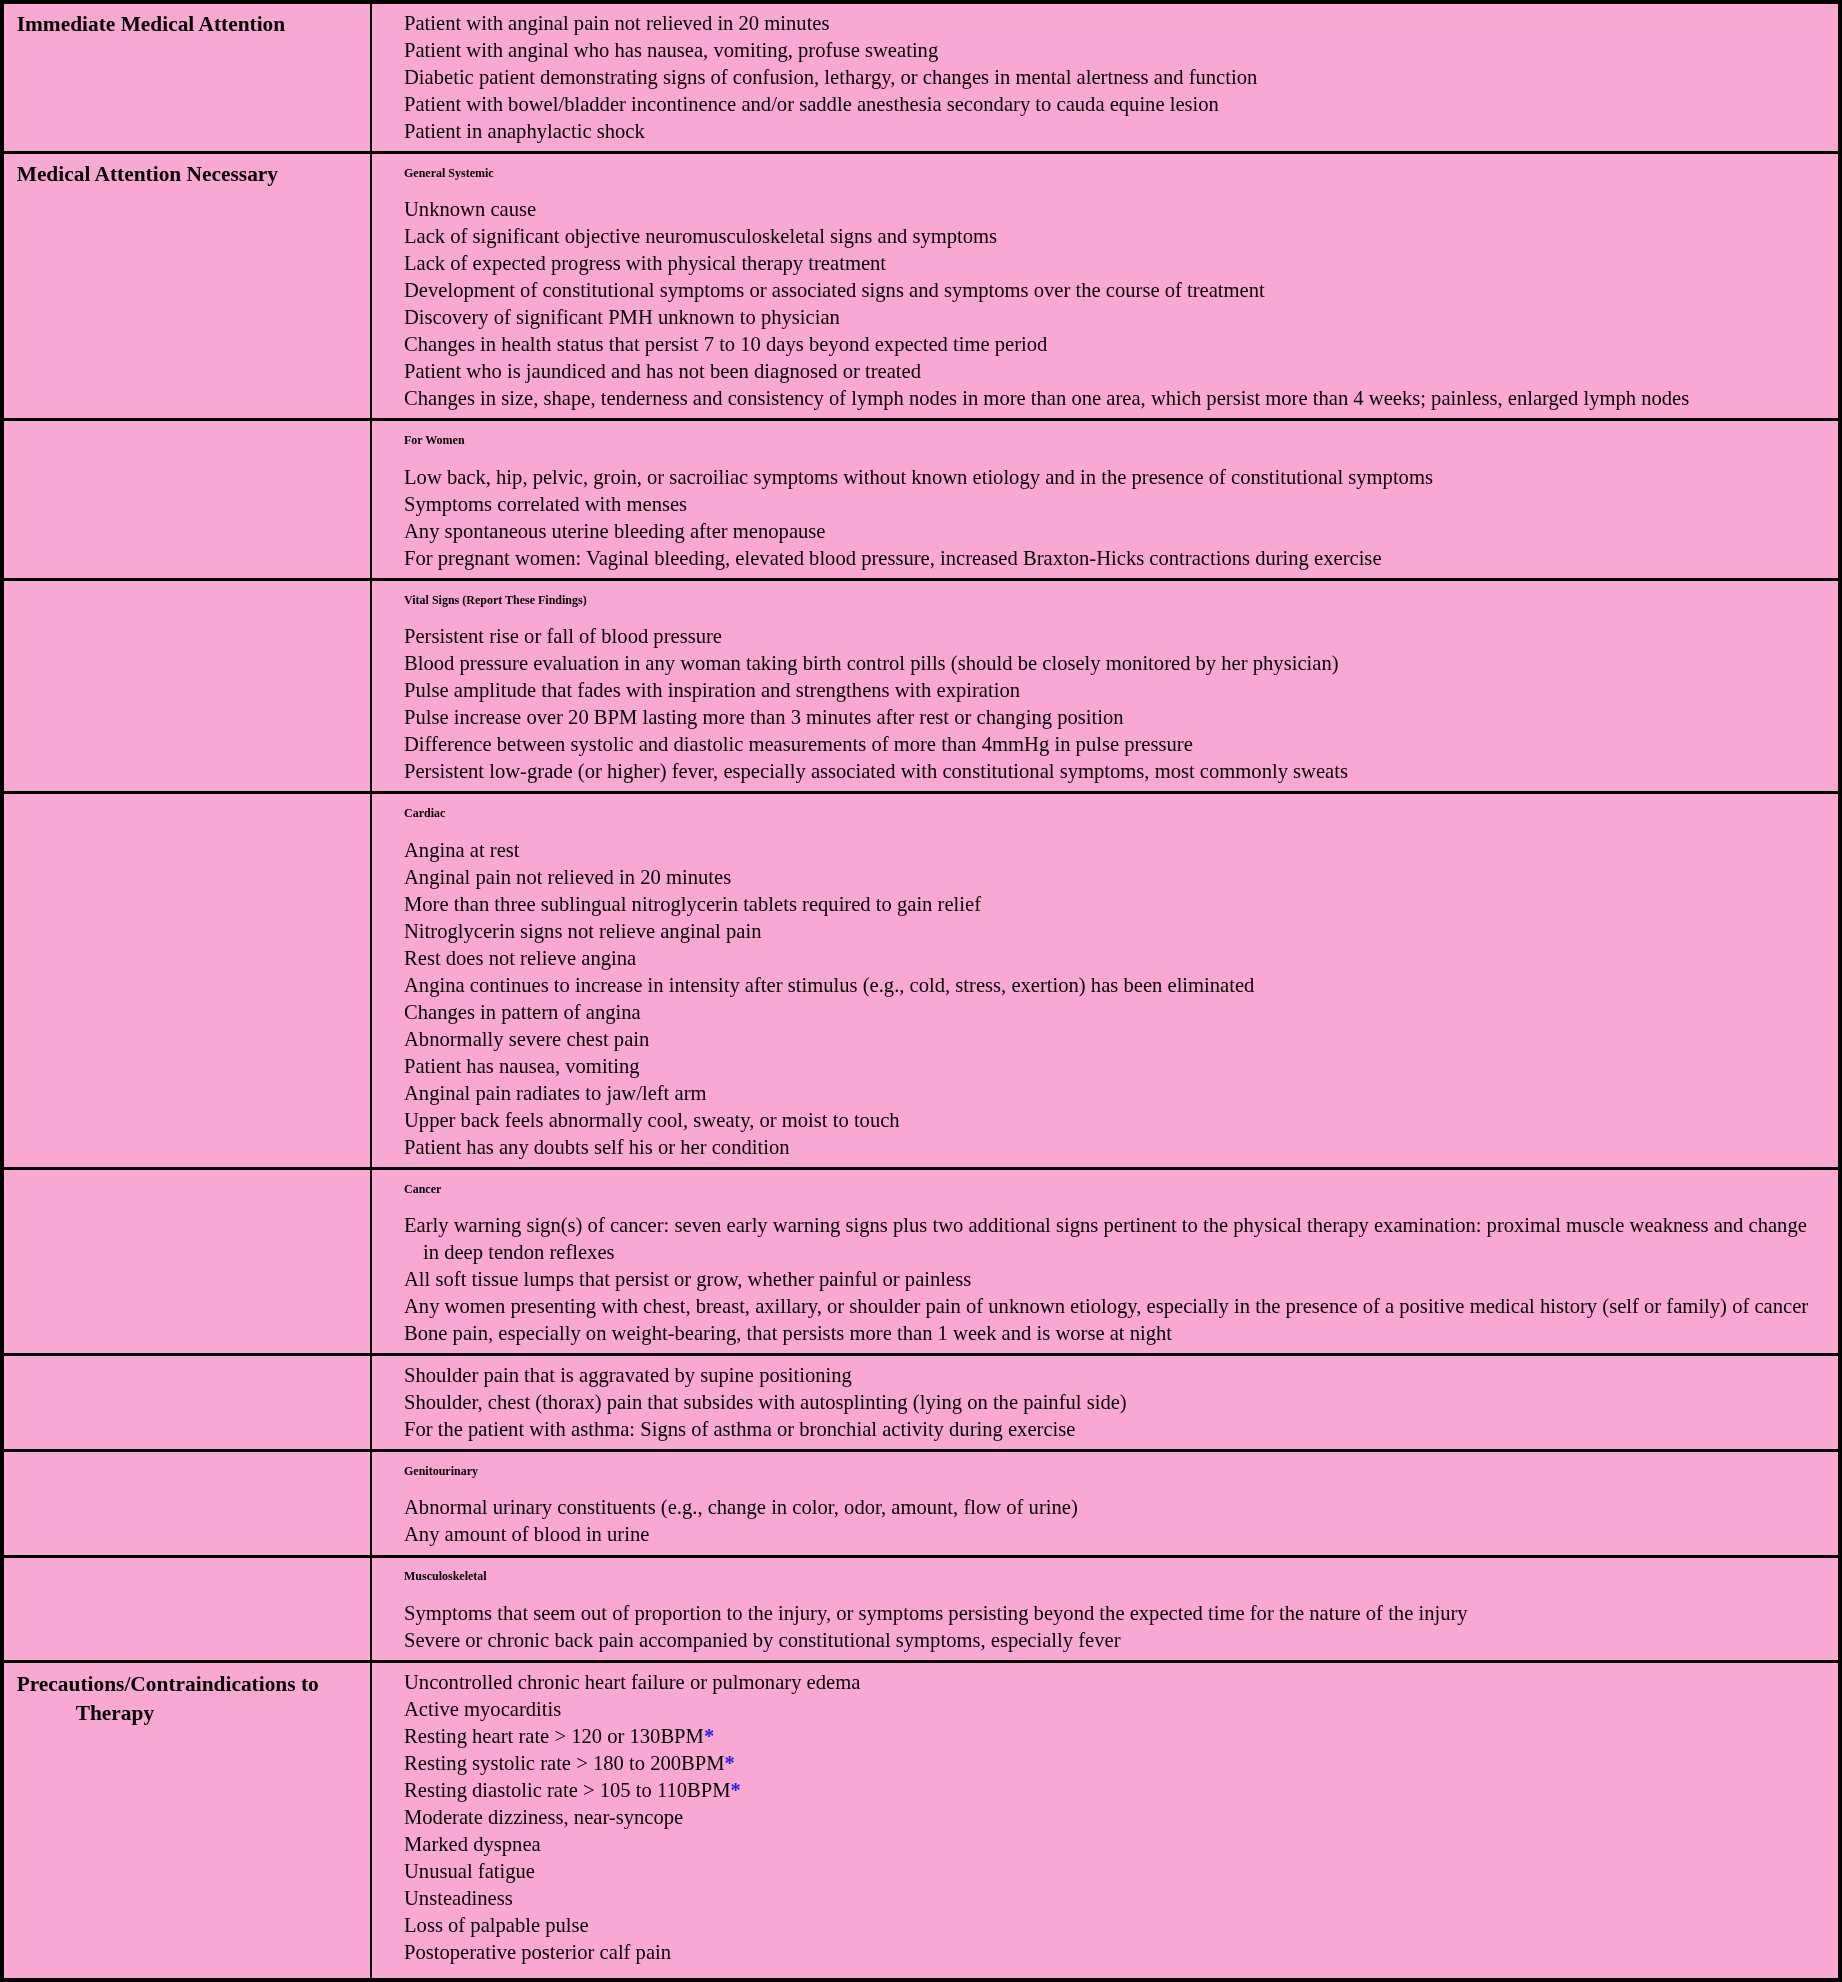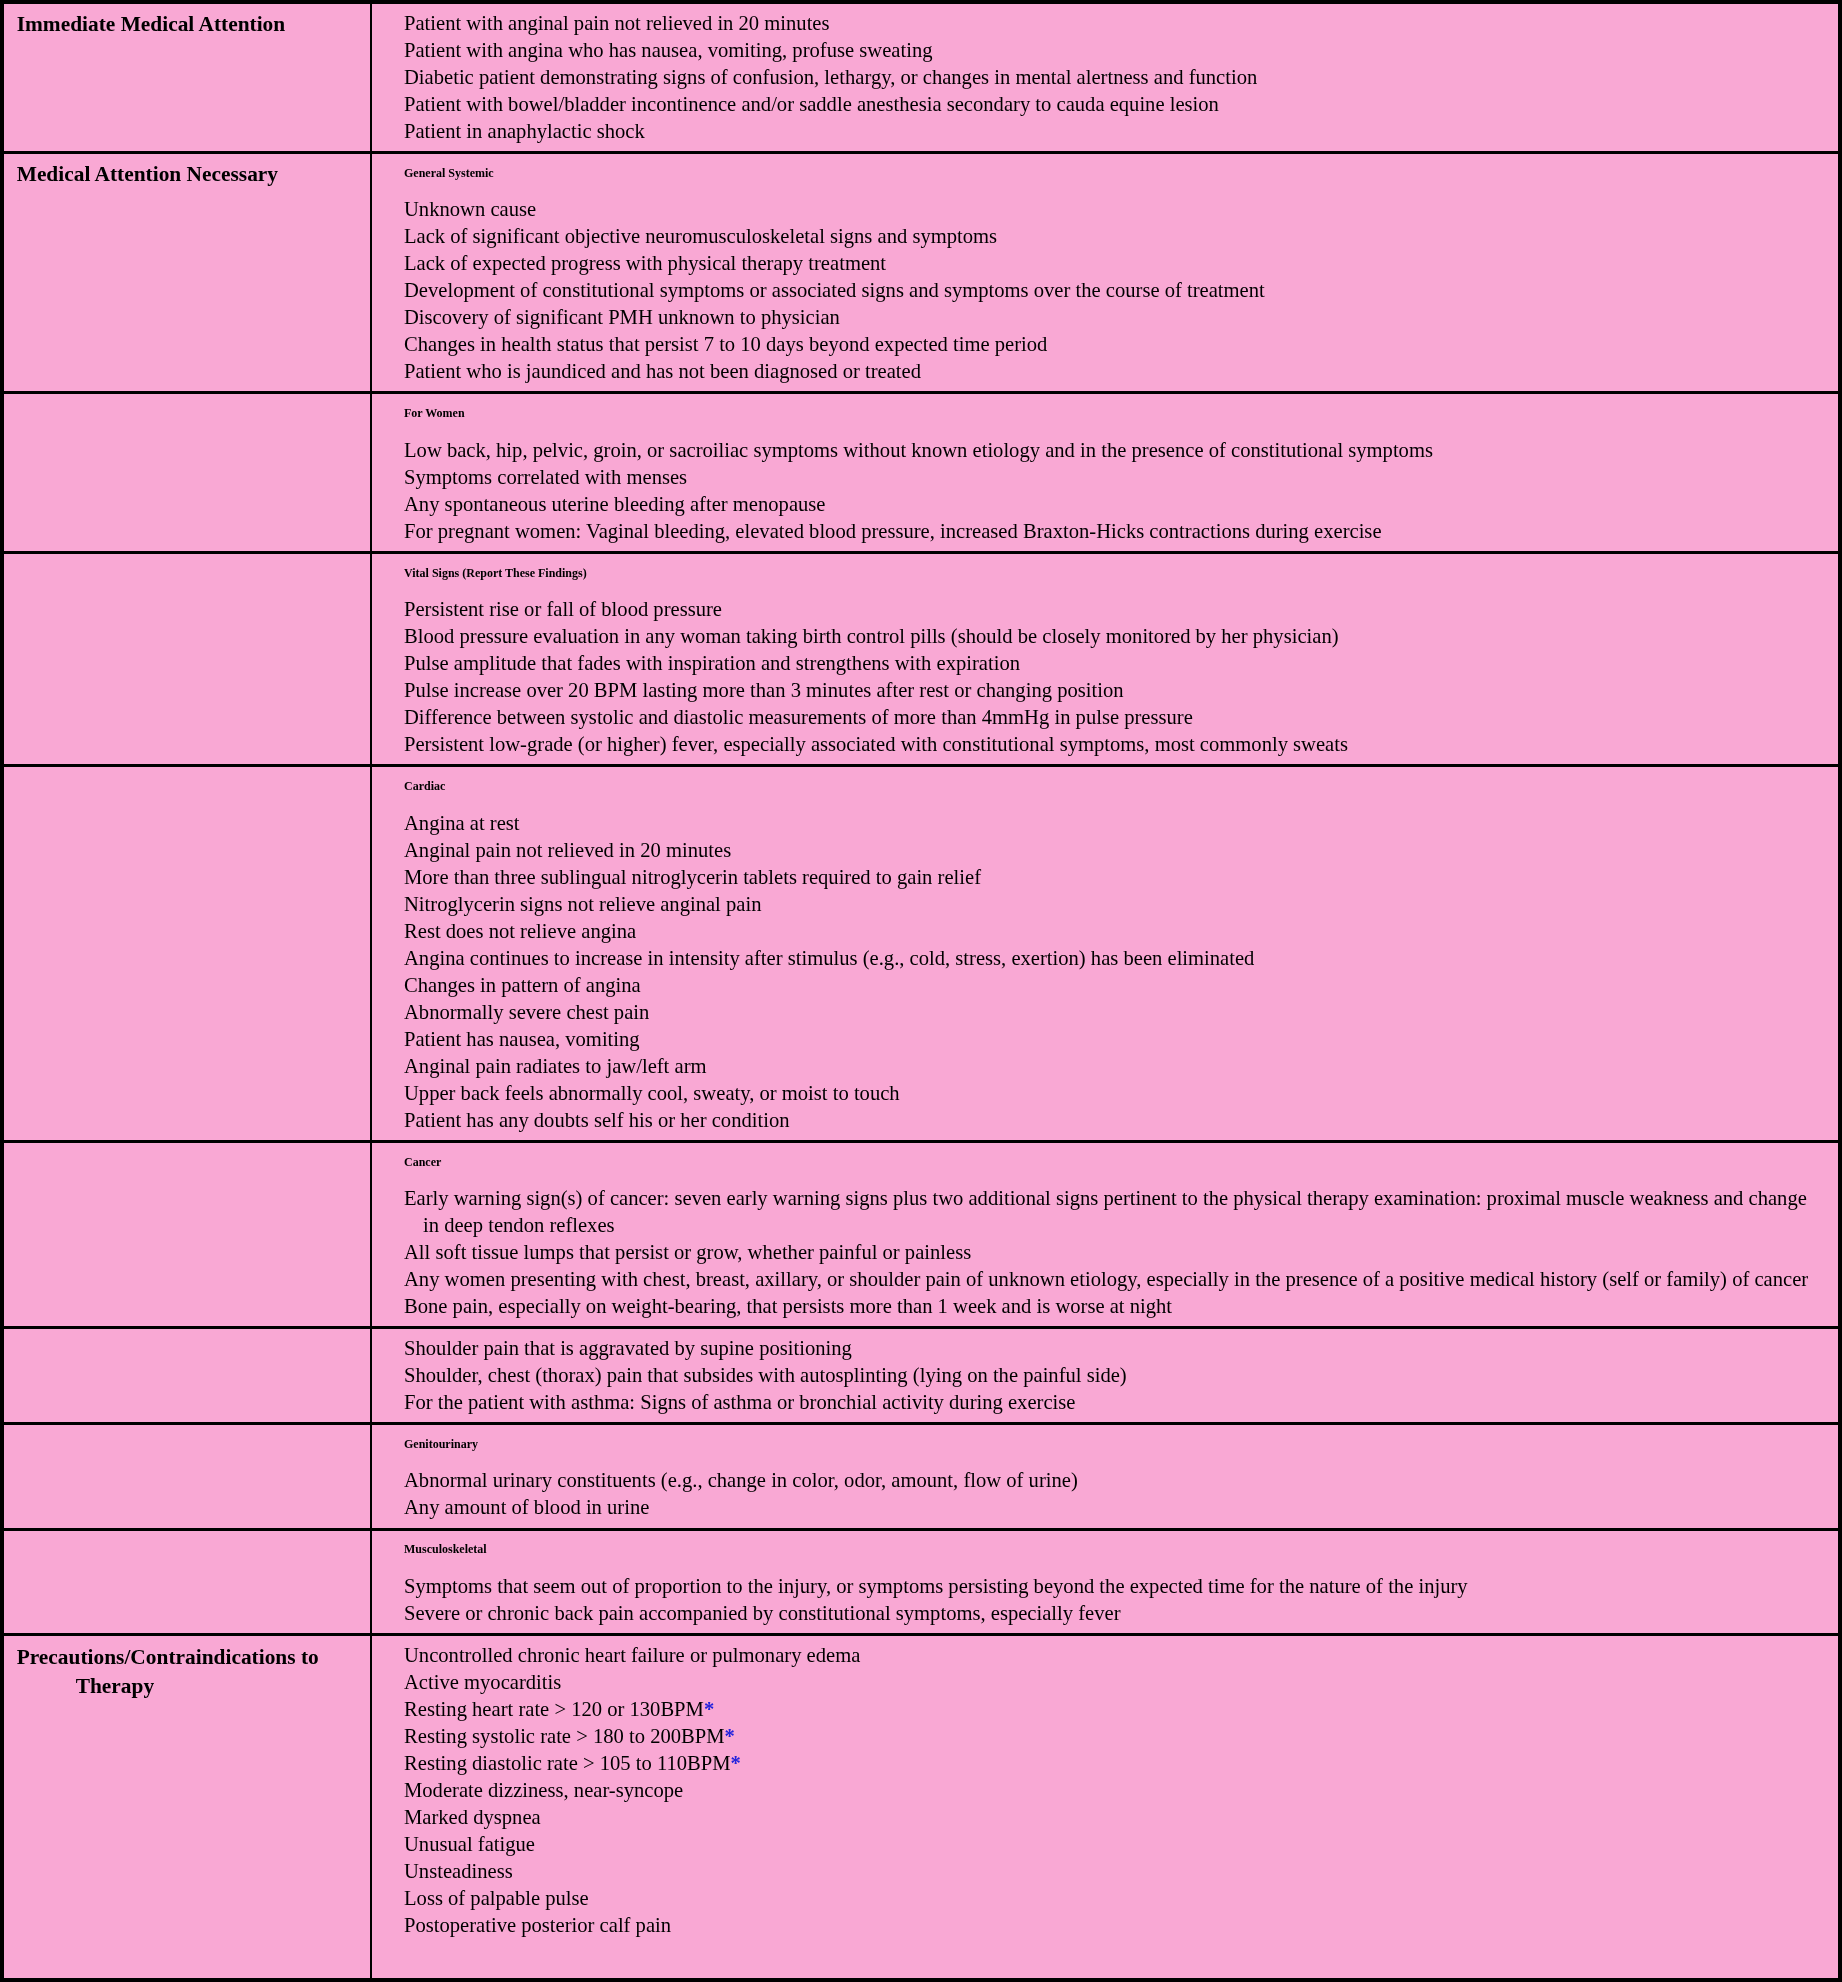--- a/index.html
+++ b/index.html
@@ -63,39 +63,40 @@
 <body>
 
 <div class="page">
   <div class="ref-table">
       <div class="row">
         <div class="cell cell-label">
           <div class="label-line">Immediate Medical Attention</div>
         </div>
         <div class="cell cell-content">
           <div class="item">Patient with anginal pain not relieved in 20 minutes</div>
-          <div class="item">Patient with angina who has nausea, vomiting, profuse sweating</div>
+          <div class="item">Patient with anginal who has nausea, vomiting, profuse sweating</div>
           <div class="item">Diabetic patient demonstrating signs of confusion, lethargy, or changes in mental alertness and function</div>
           <div class="item">Patient with bowel/bladder incontinence and/or saddle anesthesia secondary to cauda equine lesion</div>
           <div class="item">Patient in anaphylactic shock</div>
         </div>
       </div>
       <div class="row">
         <div class="cell cell-label">
           <div class="label-line">Medical Attention Necessary</div>
         </div>
         <div class="cell cell-content">
           <div class="sec-heading">General Systemic</div>
           <div class="item">Unknown cause</div>
           <div class="item">Lack of significant objective neuromusculoskeletal signs and symptoms</div>
           <div class="item">Lack of expected progress with physical therapy treatment</div>
           <div class="item">Development of constitutional symptoms or associated signs and symptoms over the course of treatment</div>
           <div class="item">Discovery of significant PMH unknown to physician</div>
           <div class="item">Changes in health status that persist 7 to 10 days beyond expected time period</div>
           <div class="item">Patient who is jaundiced and has not been diagnosed or treated</div>
+          <div class="item">Changes in size, shape, tenderness and consistency of lymph nodes in more than one area, which persist more than 4 weeks; painless, enlarged lymph nodes</div>
         </div>
       </div>
       <div class="row">
         <div class="cell cell-label"></div>
         <div class="cell cell-content">
           <div class="sec-heading">For Women</div>
           <div class="item">Low back, hip, pelvic, groin, or sacroiliac symptoms without known etiology and in the presence of constitutional symptoms</div>
           <div class="item">Symptoms correlated with menses</div>
           <div class="item">Any spontaneous uterine bleeding after menopause</div>
           <div class="item">For pregnant women: Vaginal bleeding, elevated blood pressure, increased Braxton-Hicks contractions during exercise</div>

